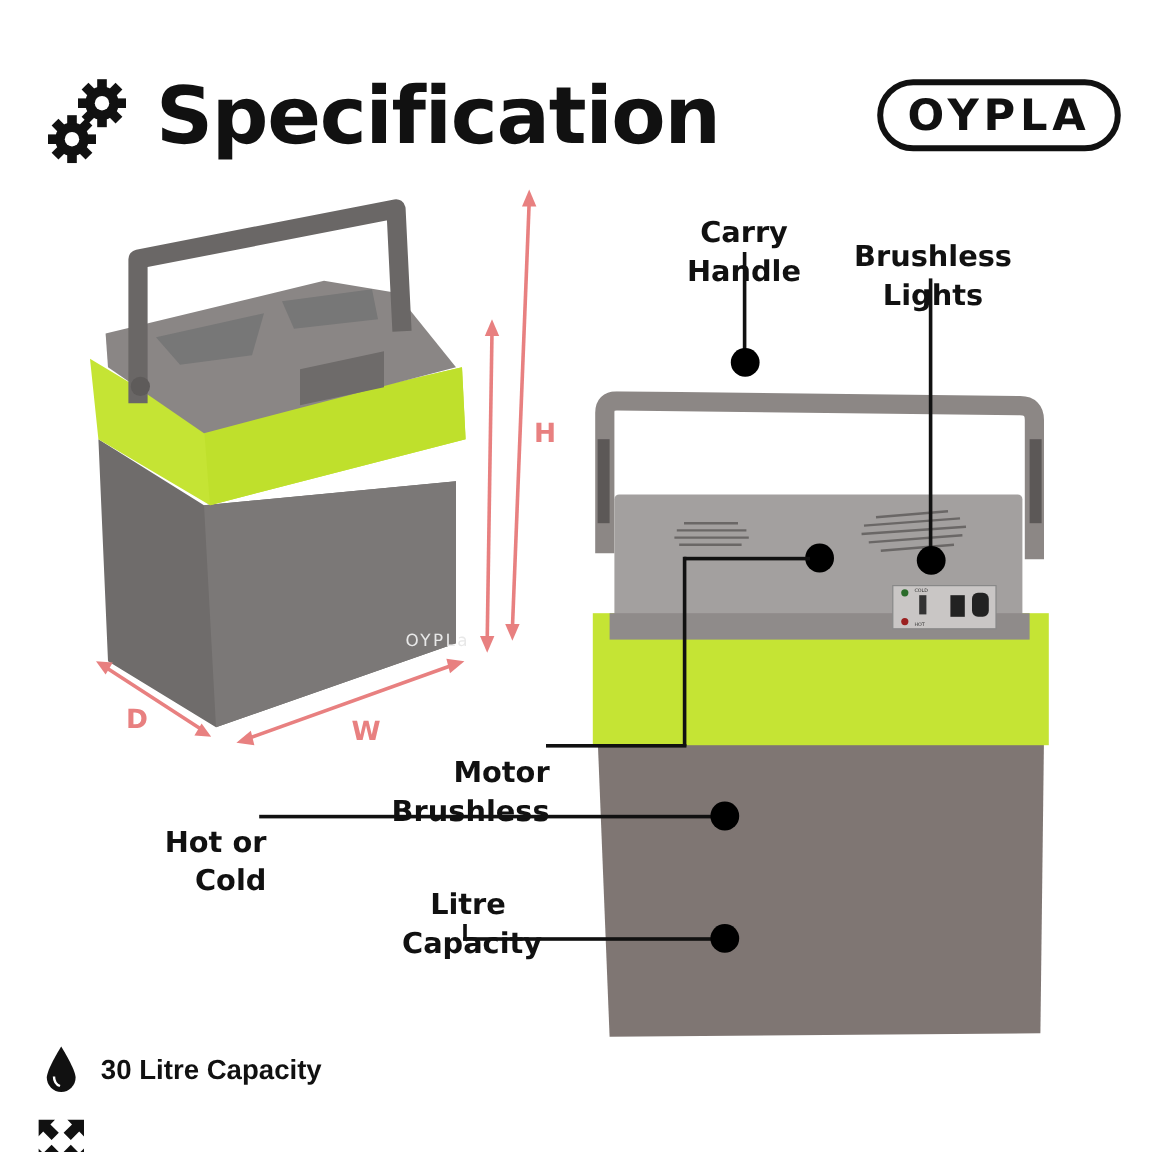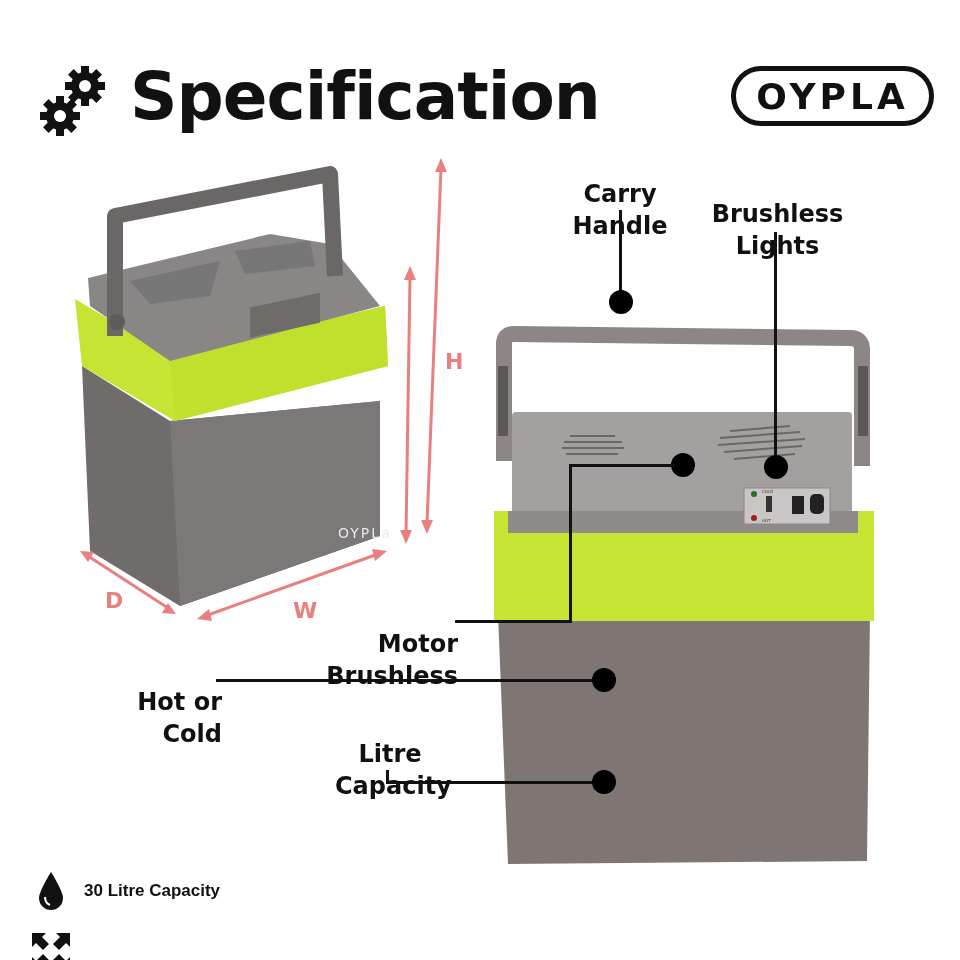--- a/index.html
+++ b/index.html
@@ -2,21 +2,21 @@
 <html><head>
 <meta charset="utf-8">
 <style>
   html, body { margin:0; padding:0; background:#ffffff; }
   body { width:960px; height:960px; position:relative; overflow:hidden; font-family:"DejaVu Sans", sans-serif; color:#111; }
   .abs { position:absolute;margin-top:36px; }
   .title { left:130px; top:28px; font-size:66px; font-weight:bold; letter-spacing:-1px; line-height:1; font-family:"DejaVu Sans", sans-serif; }
   .logo { left:731px; top:30px; width:203px; height:60px; border:5px solid #111; border-radius:30px; box-sizing:border-box; display:flex; align-items:center; justify-content:center; font-size:36px; font-weight:bold; letter-spacing:4px; font-family:"DejaVu Sans", sans-serif; }
   .label { font-size:24px; font-weight:bold; text-align:center; line-height:32px; font-family:"DejaVu Sans", sans-serif; }
   .dim-label { color:#e88080; font-size:22px; font-weight:bold; font-family:"DejaVu Sans", sans-serif; }
-  .spec-row { left:32px; display:flex; align-items:center; font-size:17px; font-weight:bold; font-family:"Liberation Sans", sans-serif; }
+  .spec-row { left:32px; display:flex; align-items:center; font-size:23px; font-weight:bold; font-family:"Liberation Sans", sans-serif; }
   .spec-row .ic { width:38px; height:38px; margin-right:14px; display:flex; align-items:center; justify-content:center; }
   .line { background:#111; position:absolute; }
   .dot { position:absolute; width:24px; height:24px; border-radius:50%; background:#000; }
   svg { display:block; }
 </style>
 </head>
 <body>
 
 <div class="abs" style="left:40px;top:28px;width:70px;height:72px;">
   <svg width="70" height="72" viewBox="0 0 70 72">

